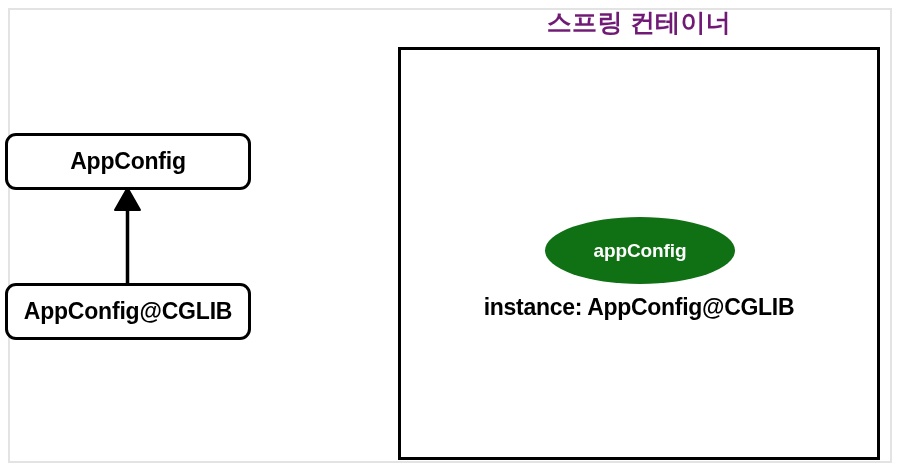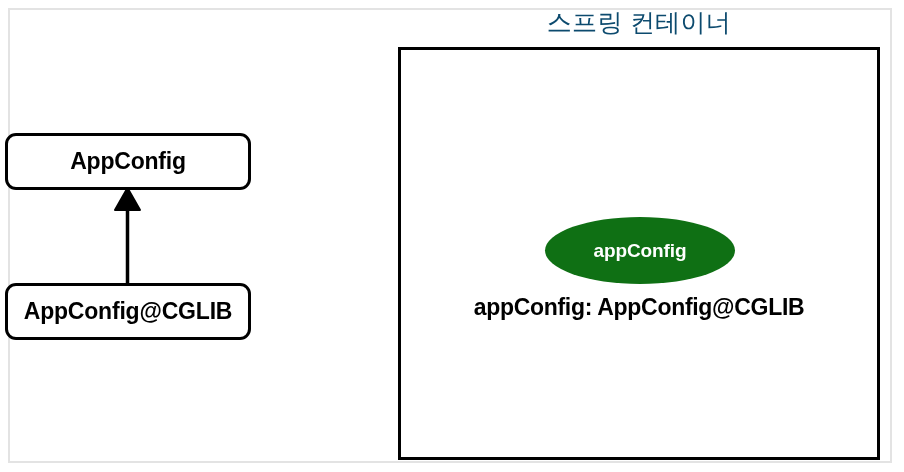--- a/index.html
+++ b/index.html
@@ -73,22 +73,22 @@
   }
 
   
   #container-title {
     position: absolute;
     left: 398px;
     top: 6px;
     width: 482px;
     text-align: center;
     font-size: 25px;
-    font-weight: normal;
-    color: #0c4a6e;
+    font-weight: bold;
+    color: #701a75;
     letter-spacing: 0.3px;
   }
 
   #container-box {
     position: absolute;
     left: 398px;
     top: 47px;
     width: 482px;
     height: 413px;
     box-sizing: border-box;
@@ -150,15 +150,15 @@
   </div>
 
   <div id="container-title">스프링 컨테이너</div>
 
   <div id="container-box"></div>
 
   <div id="bean-ellipse">
     <span class="bean-label">appConfig</span>
   </div>
 
-  <div id="bean-instance-text">appConfig: AppConfig@CGLIB</div>
+  <div id="bean-instance-text">instance: AppConfig@CGLIB</div>
 
 </div>
 
 </body></html>

